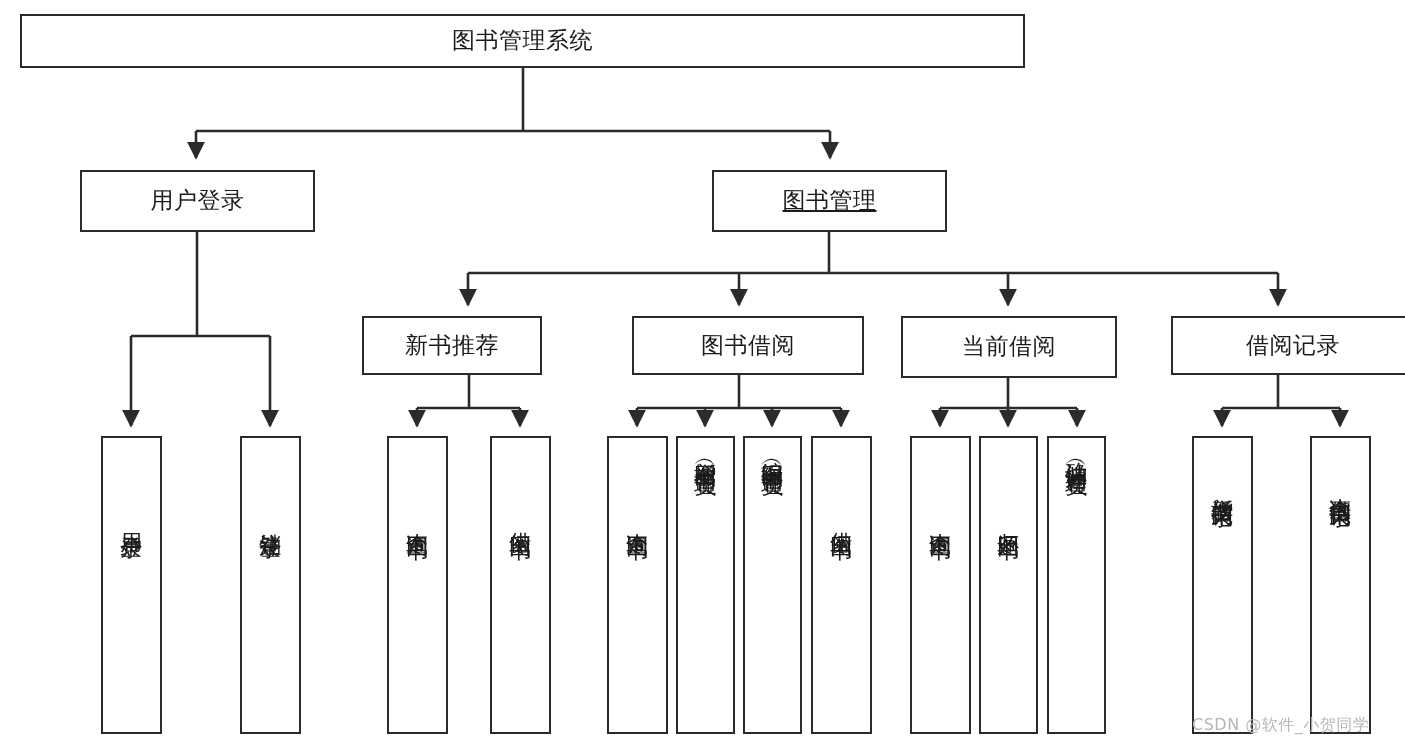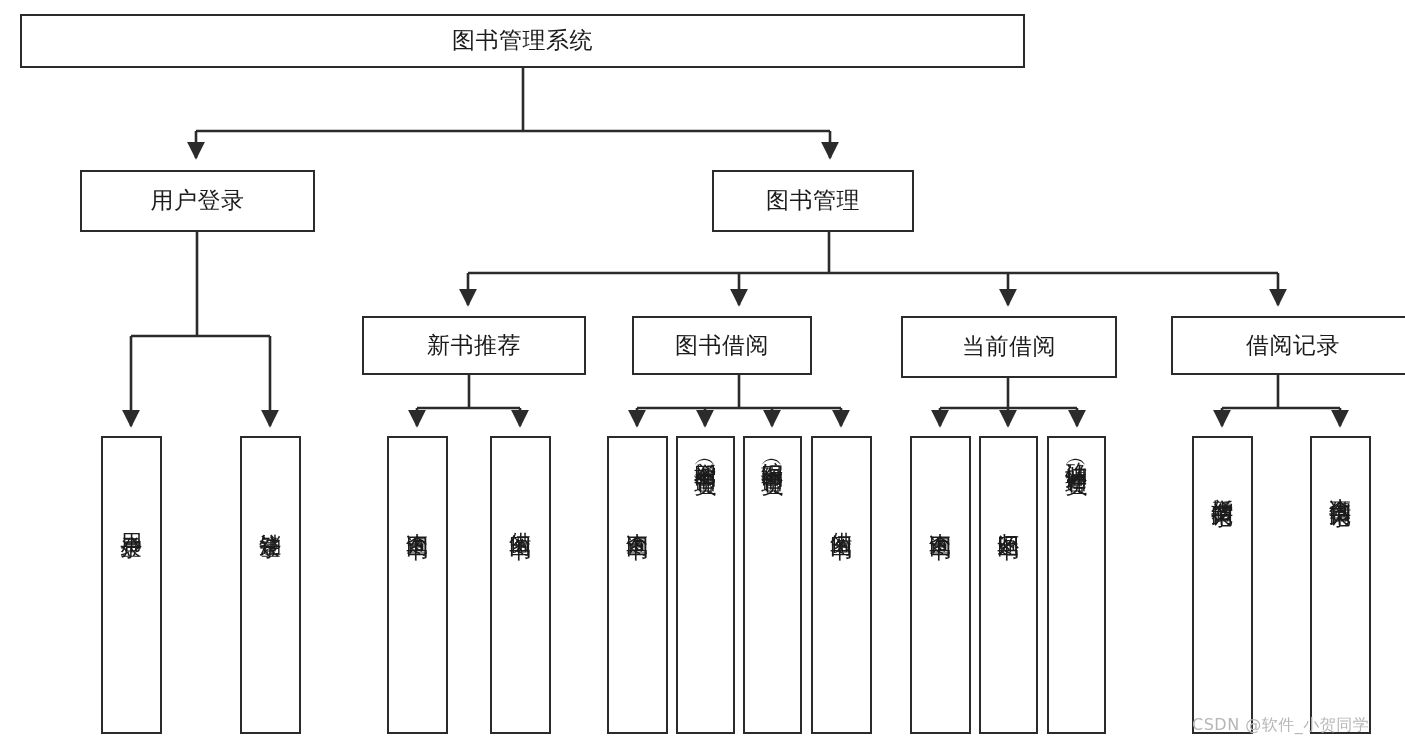--- a/index.html
+++ b/index.html
@@ -118,29 +118,29 @@
   </svg>
 
   <div class="node horiz" style="left:20px; top:14px; width:1005px; height:54px;">
     <span class="label">图书管理系统</span>
   </div>
 
   <div class="node horiz" style="left:80px; top:170px; width:235px; height:62px;">
     <span class="label">用户登录</span>
   </div>
 
-  <div class="node horiz" style="left:712px; top:170px; width:202px; height:62px;">
+  <div class="node horiz" style="left:712px; top:170px; width:235px; height:62px;text-decoration:underline;">
     <span class="label">图书管理</span>
   </div>
 
-  <div class="node horiz" style="left:362px; top:316px; width:224px; height:59px;">
+  <div class="node horiz" style="left:362px; top:316px; width:180px; height:59px;">
     <span class="label">新书推荐</span>
   </div>
 
-  <div class="node horiz" style="left:632px; top:316px; width:180px; height:59px;">
+  <div class="node horiz" style="left:632px; top:316px; width:232px; height:59px;">
     <span class="label">图书借阅</span>
   </div>
 
   <div class="node horiz" style="left:901px; top:316px; width:216px; height:62px;">
     <span class="label">当前借阅</span>
   </div>
 
   <div class="node horiz" style="left:1171px; top:316px; width:244px; height:59px;">
     <span class="label">借阅记录</span>
   </div>

